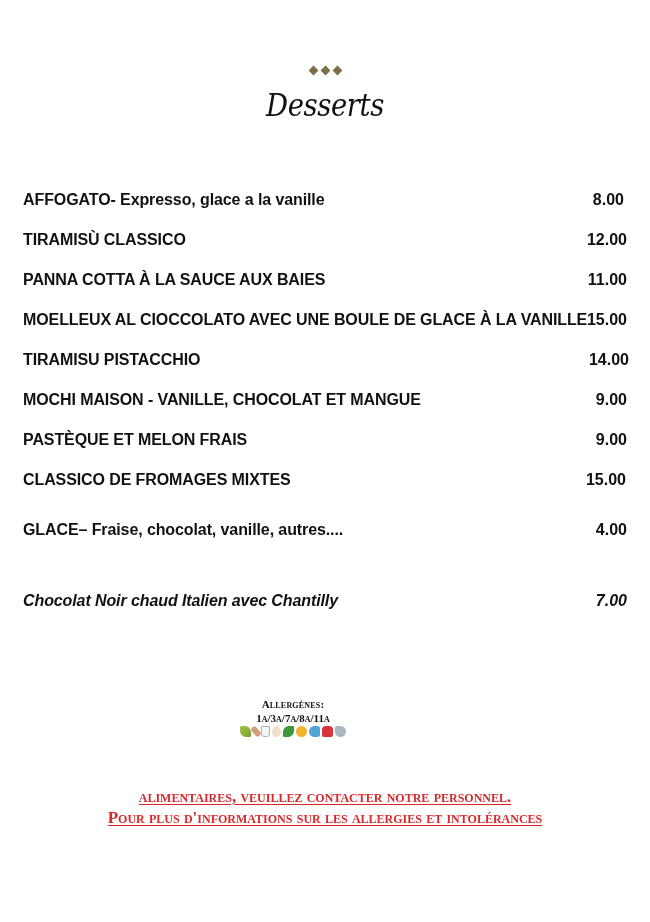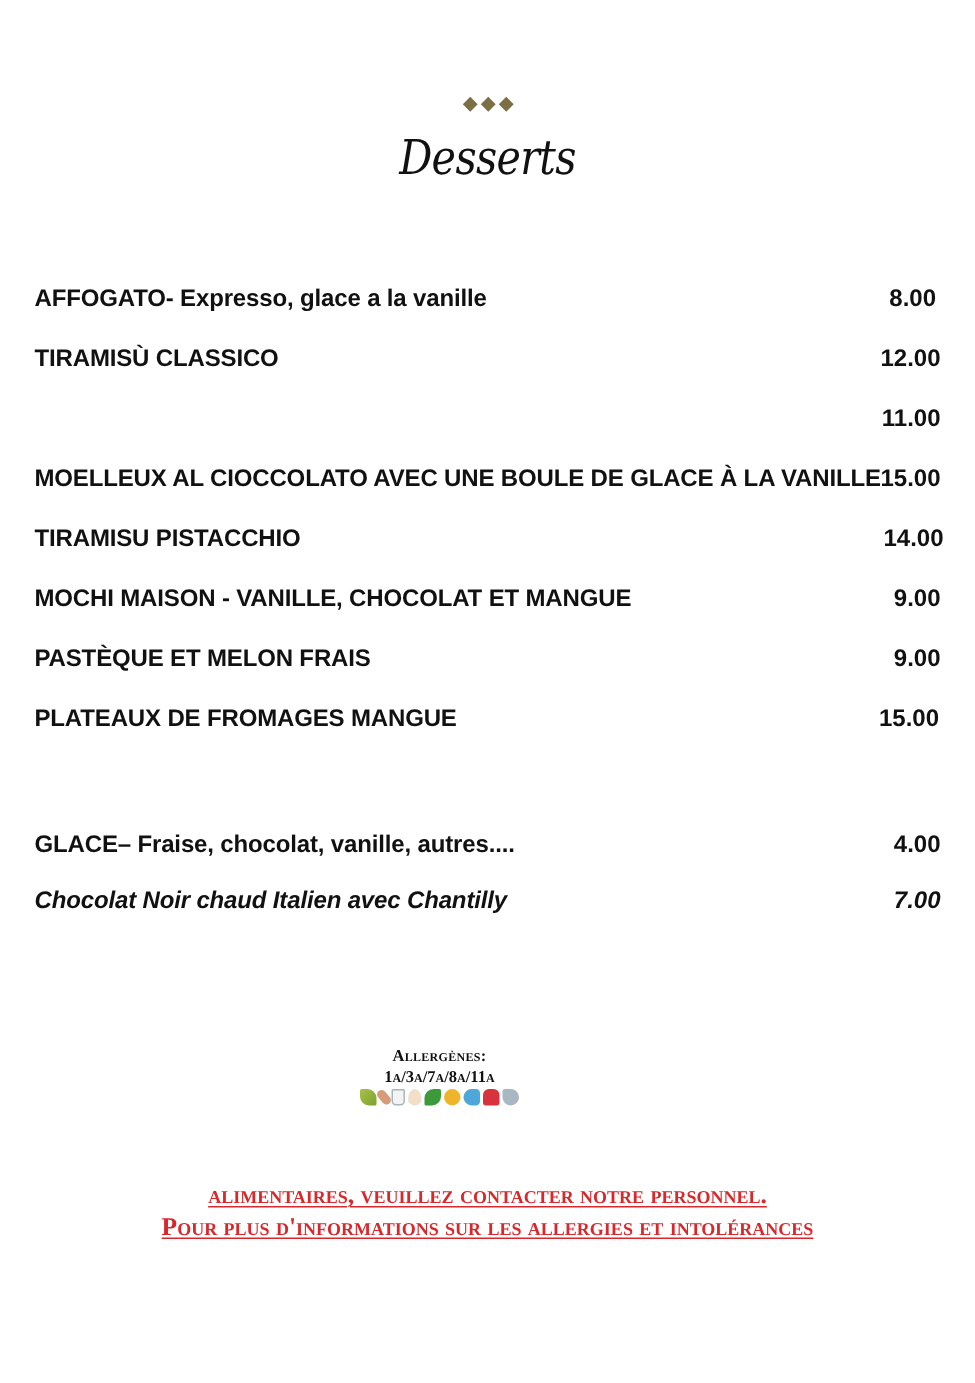--- a/index.html
+++ b/index.html
@@ -146,44 +146,45 @@
 <div>
   <div class="menu-row" style="top:190px;">
     <span class="name">AFFOGATO- Expresso, glace a la vanille</span>
     <span class="price" style="right:3px;">8.00</span>
   </div>
   <div class="menu-row" style="top:230px;">
     <span class="name">TIRAMISÙ CLASSICO</span>
     <span class="price">12.00</span>
   </div>
   <div class="menu-row" style="top:270px;">
+    <span class="name">PANNA COTTA À LA SAUCE AUX BAIES</span>
     <span class="price">11.00</span>
   </div>
   <div class="menu-row" style="top:310px;">
     <span class="name">MOELLEUX AL CIOCCOLATO AVEC UNE BOULE DE GLACE À LA VANILLE</span>
     <span class="price">15.00</span>
   </div>
   <div class="menu-row" style="top:350px;">
     <span class="name">TIRAMISU PISTACCHIO</span>
     <span class="price" style="right:-2px;">14.00</span>
   </div>
   <div class="menu-row" style="top:390px;">
     <span class="name">MOCHI MAISON - VANILLE, CHOCOLAT ET MANGUE</span>
     <span class="price">9.00</span>
   </div>
   <div class="menu-row" style="top:430px;">
     <span class="name">PASTÈQUE ET MELON FRAIS</span>
     <span class="price">9.00</span>
   </div>
   <div class="menu-row" style="top:470px;">
-    <span class="name">PLATEAUX DE FROMAGES MANGUE</span>
+    <span class="name">CLASSICO DE FROMAGES MIXTES</span>
     <span class="price" style="right:1px;">15.00</span>
   </div>
 
-  <div class="menu-row" style="top:554px;">
+  <div class="menu-row" style="top:520px;">
     <span class="name">GLACE– Fraise, chocolat, vanille, autres....</span>
     <span class="price">4.00</span>
   </div>
   <div class="menu-row italic" style="top:591px;">
     <span class="name">Chocolat Noir chaud Italien avec Chantilly</span>
     <span class="price">7.00</span>
   </div>
 </div>
 
 <div class="allergens">

